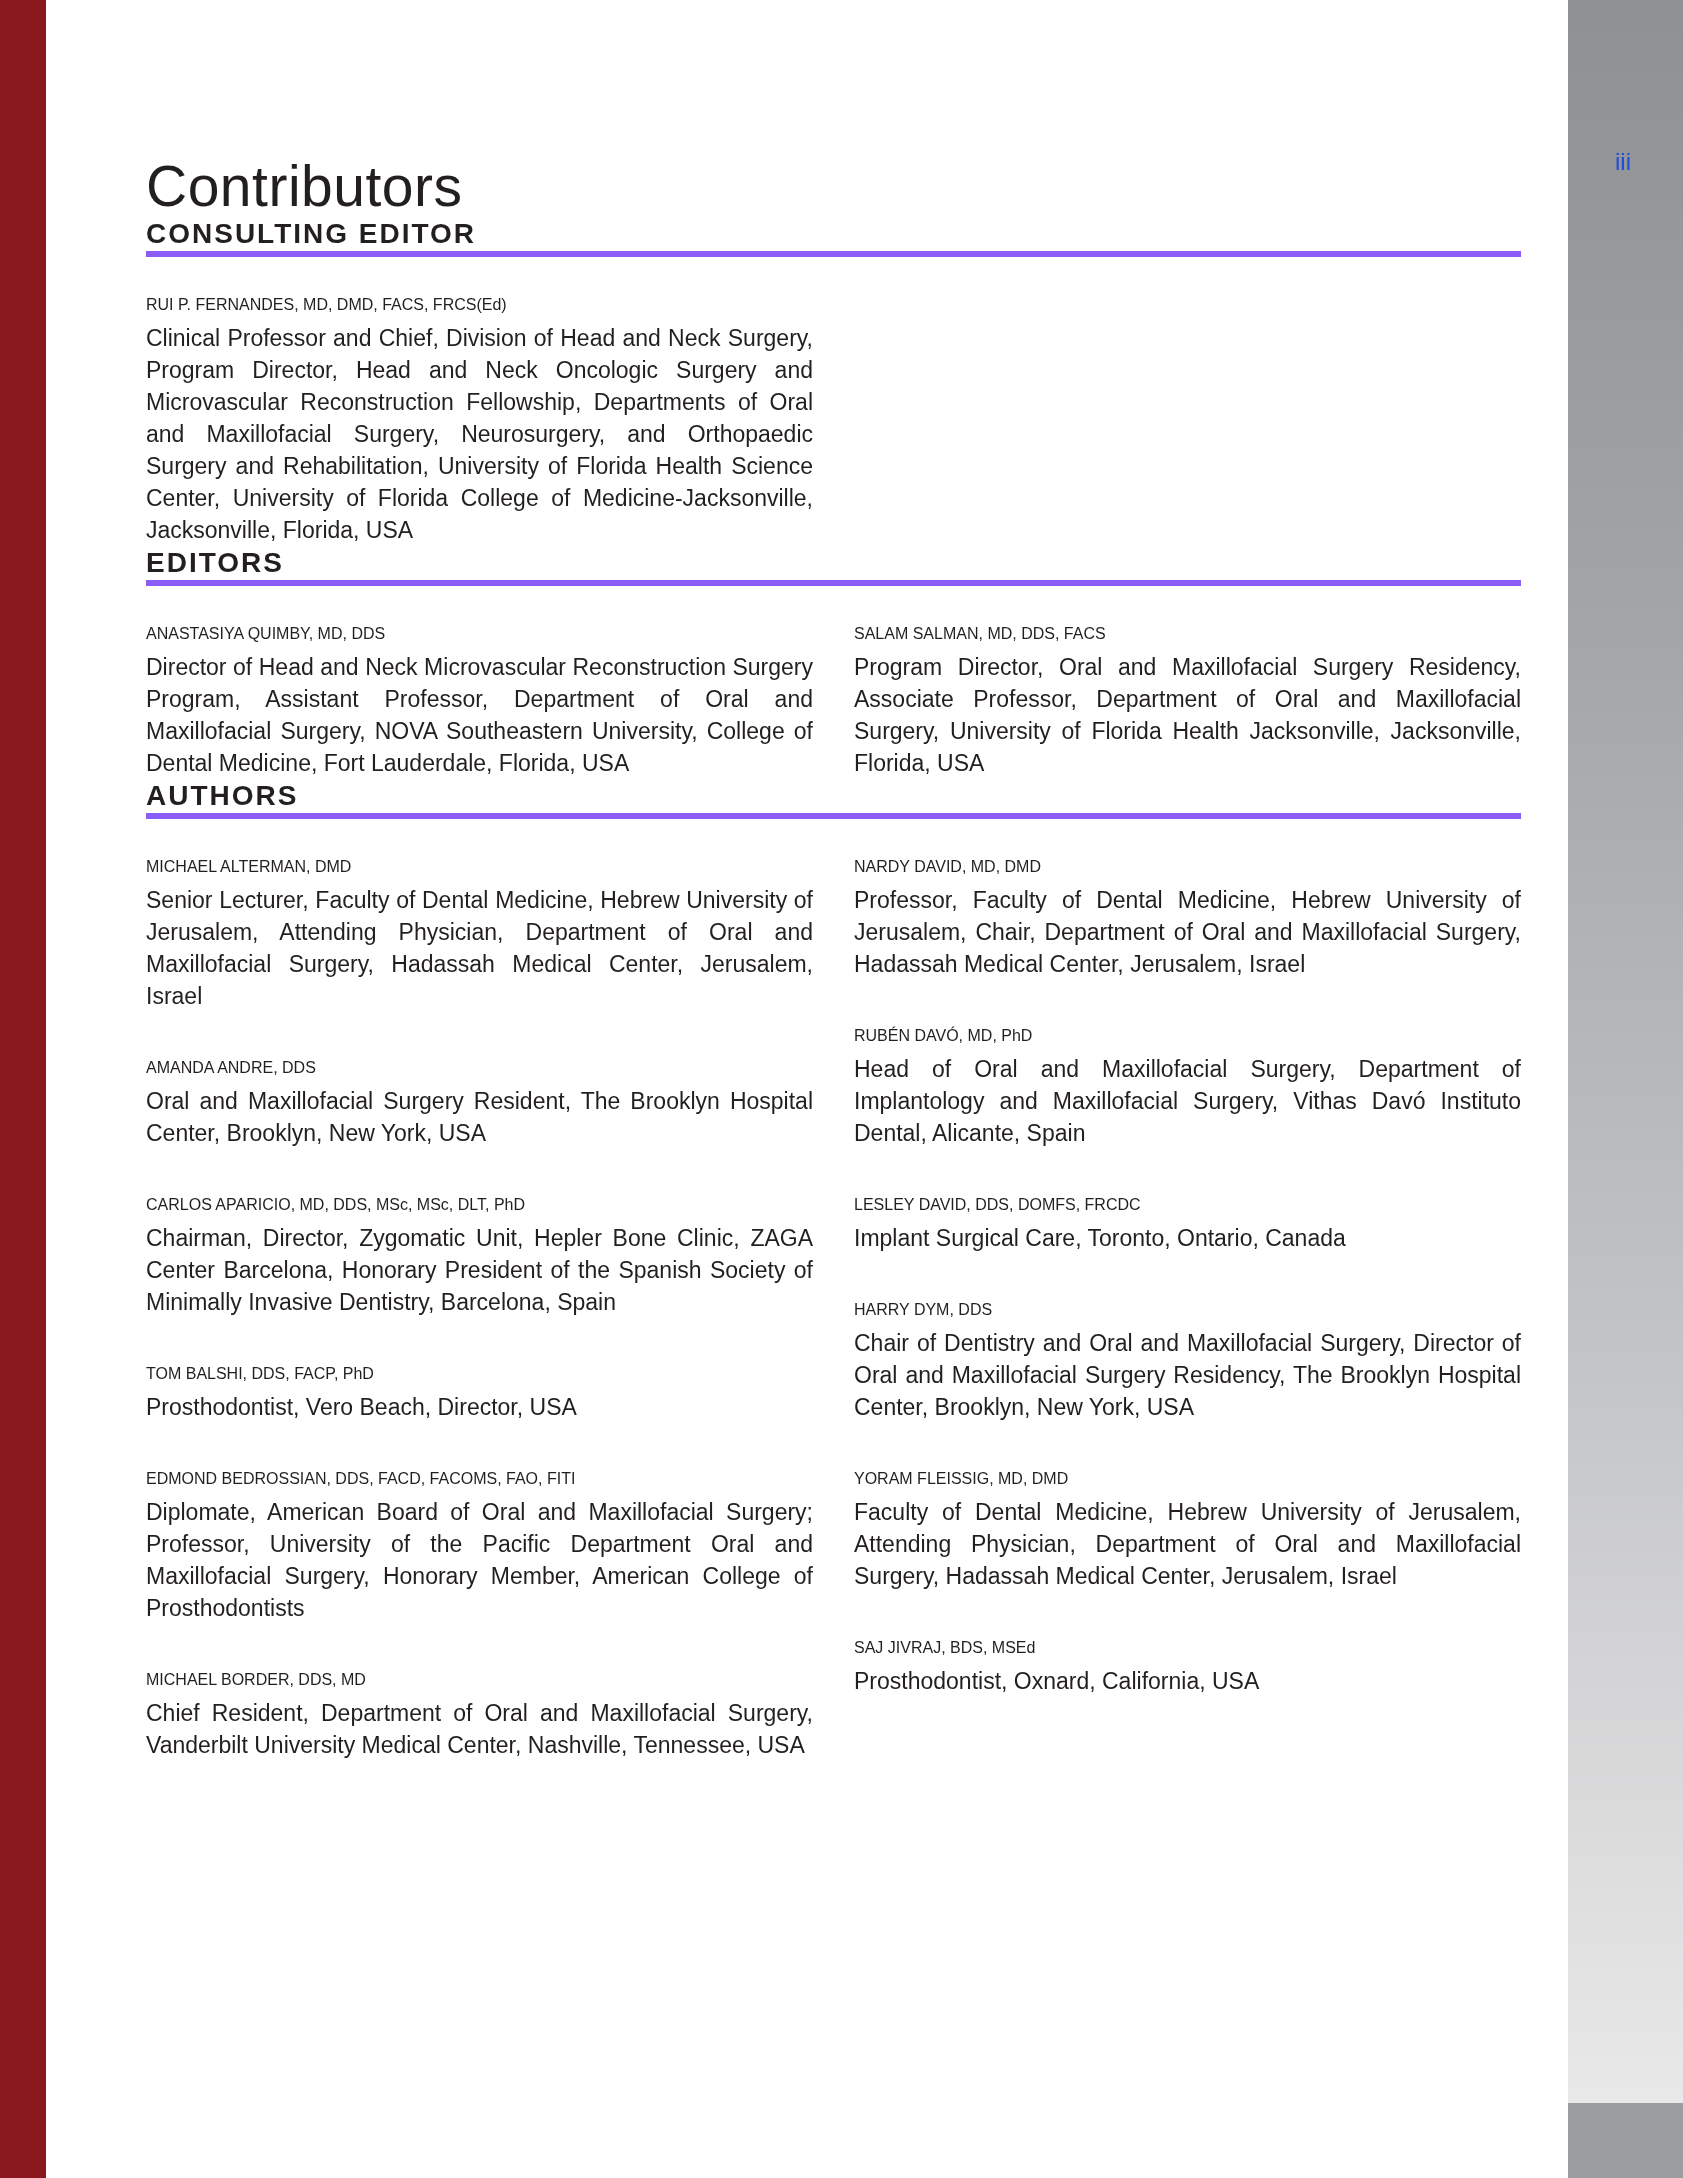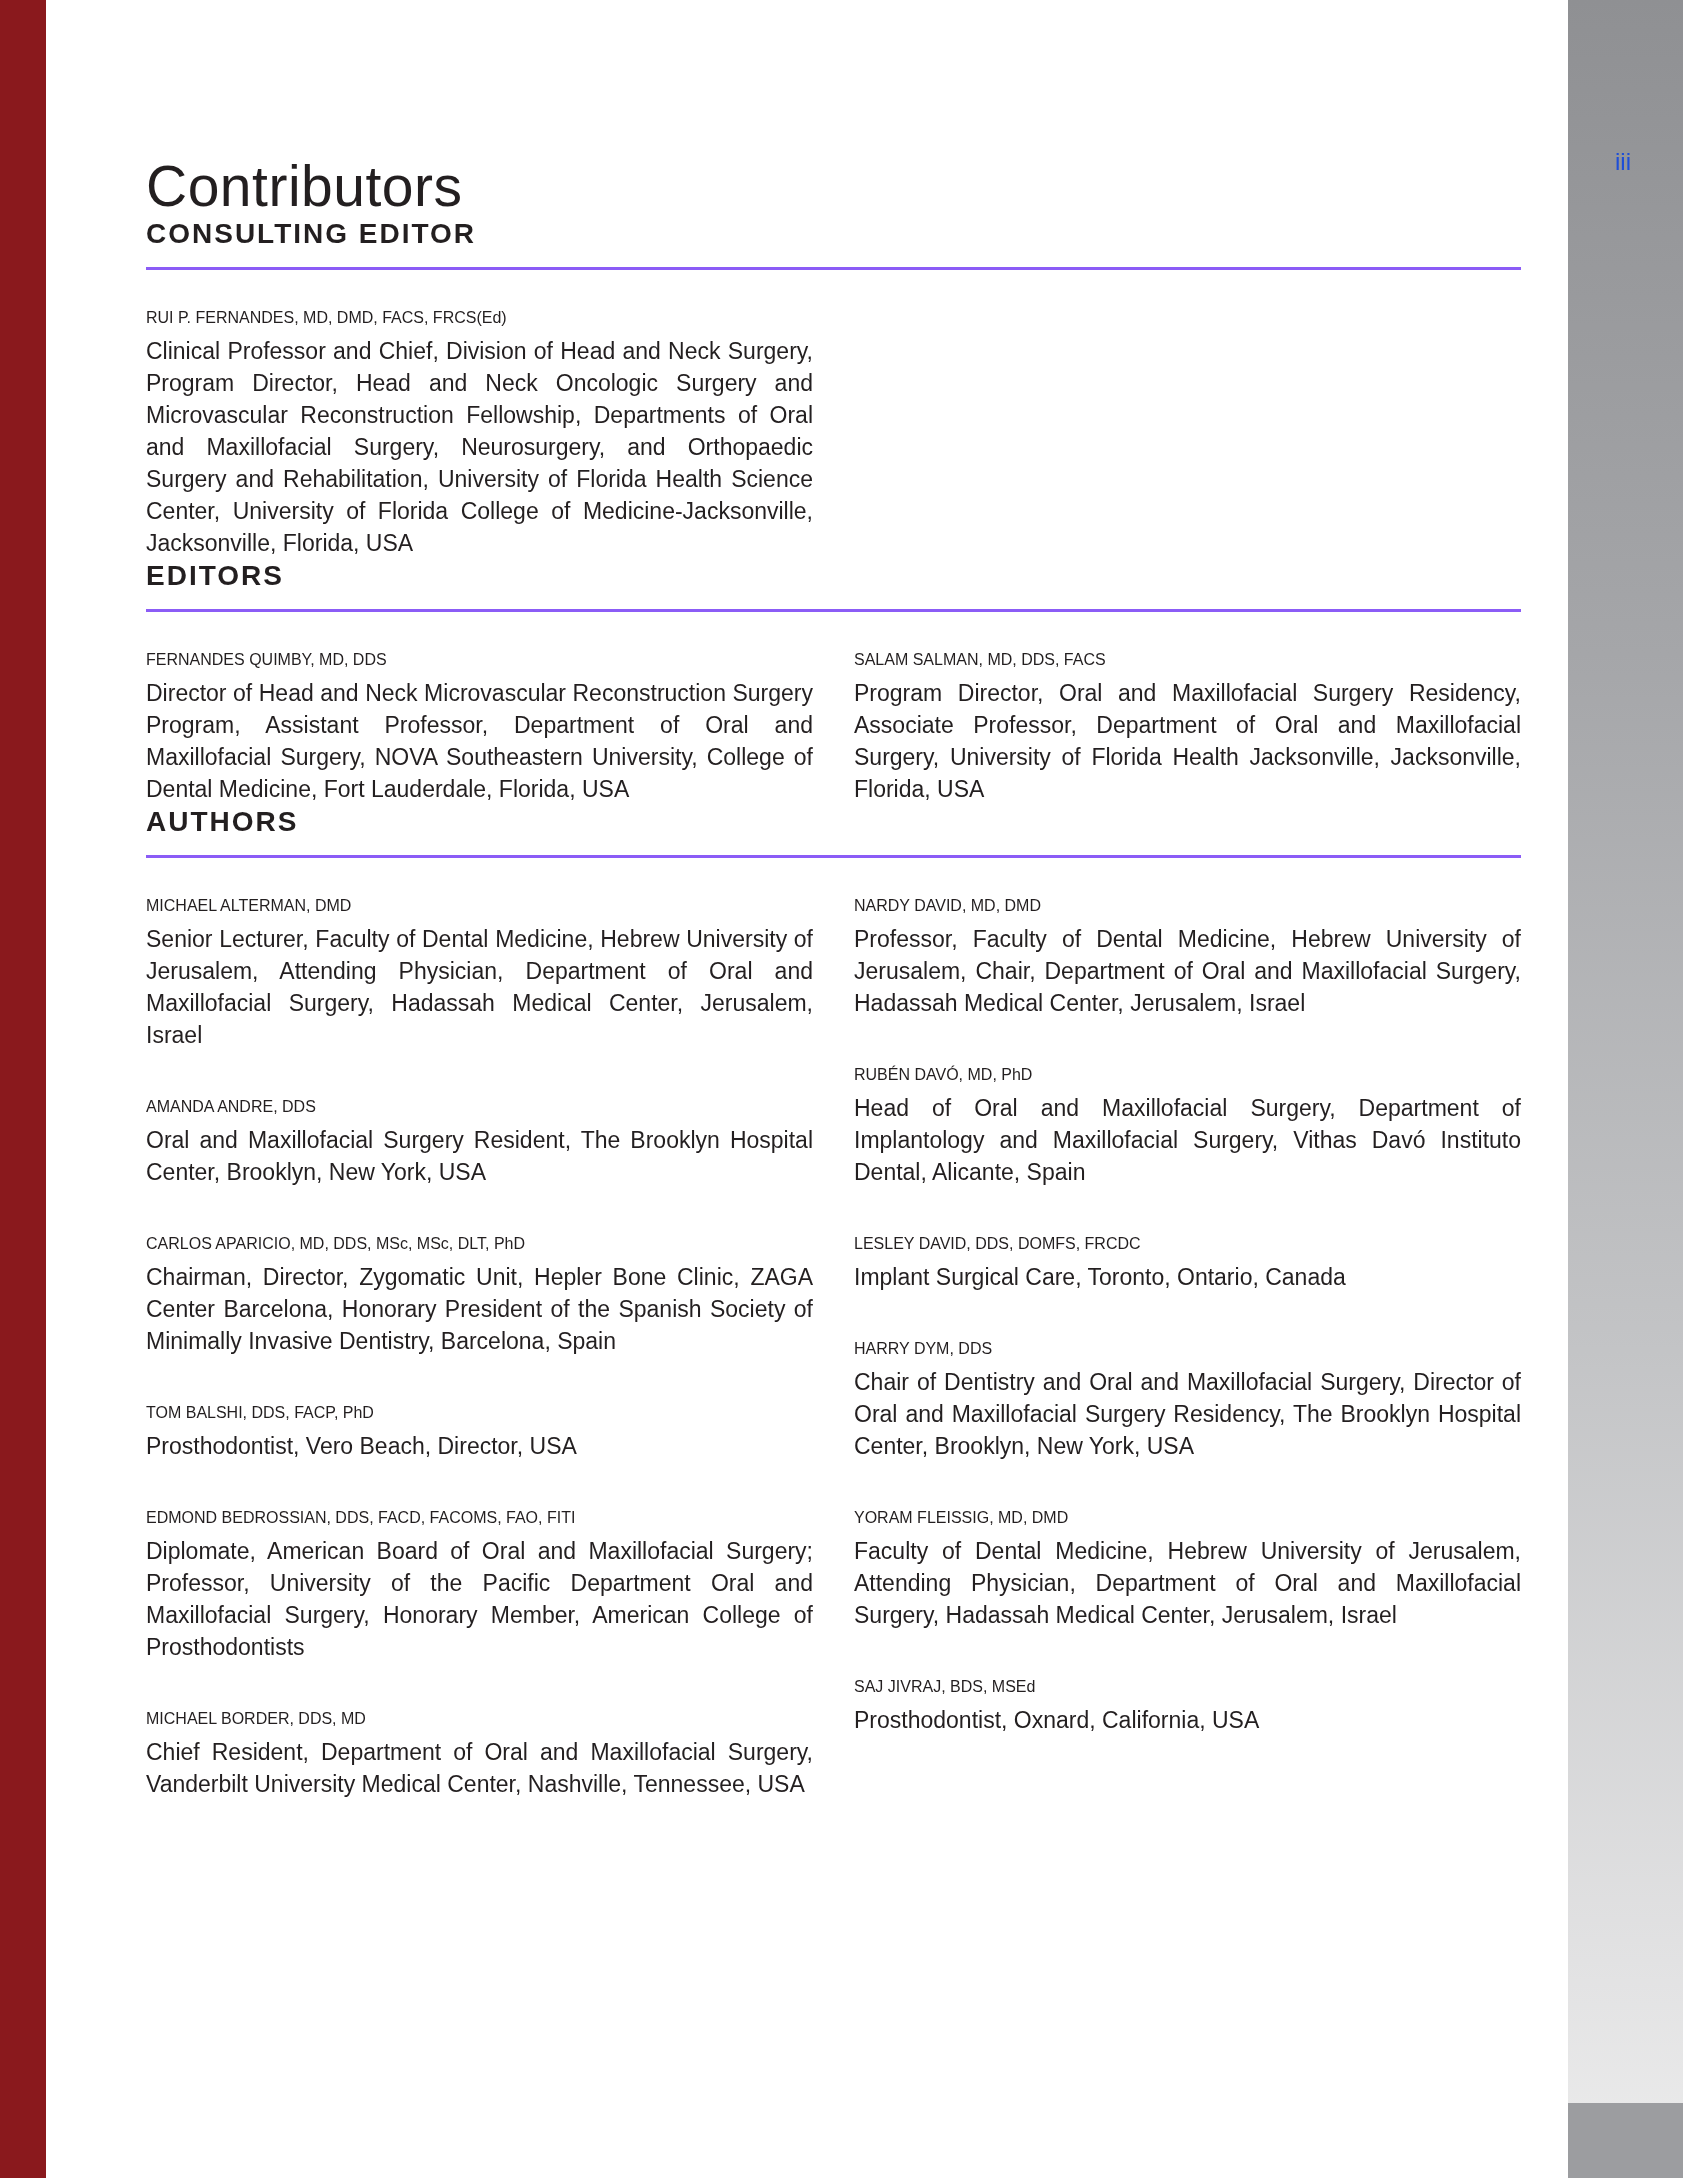--- a/index.html
+++ b/index.html
@@ -63,22 +63,22 @@
   .sec-consulting { margin-top: 59px; }
   .sec-editors    { margin-top: 85px; }
   .sec-authors    { margin-top: 109px; }
 
   .sec-head {
     margin: 0;
     font-size: 28px;
     font-weight: 700;
     letter-spacing: 2px;
     line-height: 34px;
-    padding-bottom: 16px;
-    border-bottom: 3px solid #8b5cf6;
+    padding-bottom: 0;
+    border-bottom: 6px solid #8b5cf6;
   }
 
   .entries { margin-top: 32px; }
 
   .cols { display: flex; gap: 41px; margin-top: 32px; }
   .col  { width: 667px; }
 
   .entry { margin-bottom: 40px; }
   .entry:last-child { margin-bottom: 0; }
   .entry.narrow { max-width: 667px; }
@@ -121,21 +121,21 @@
         </div>
       </div>
   </section>
 
   <section class="block sec-editors">
     <h2 class="sec-head">EDITORS</h2>
     <div class="cols">
       <div class="col">
 
           <div class="entry">
-            <div class="entry-name">FERNANDES QUIMBY, MD, DDS</div>
+            <div class="entry-name">ANASTASIYA QUIMBY, MD, DDS</div>
             <div class="entry-aff">Director of Head and Neck Microvascular Reconstruction Surgery Program, Assistant Professor, Department of Oral and Maxillofacial Surgery, NOVA Southeastern University, College of Dental Medicine, Fort Lauderdale, Florida, USA</div>
           </div>
         </div>
       <div class="col">
 
           <div class="entry">
             <div class="entry-name">SALAM SALMAN, MD, DDS, FACS</div>
             <div class="entry-aff">Program Director, Oral and Maxillofacial Surgery Residency, Associate Professor, Department of Oral and Maxillofacial Surgery, University of Florida Health Jacksonville, Jacksonville, Florida, USA</div>
           </div>
         </div>

